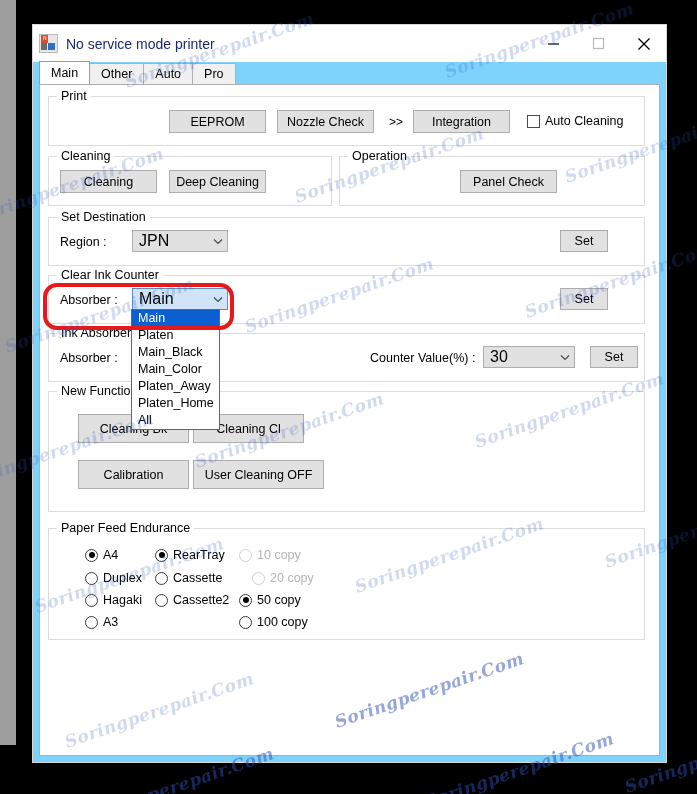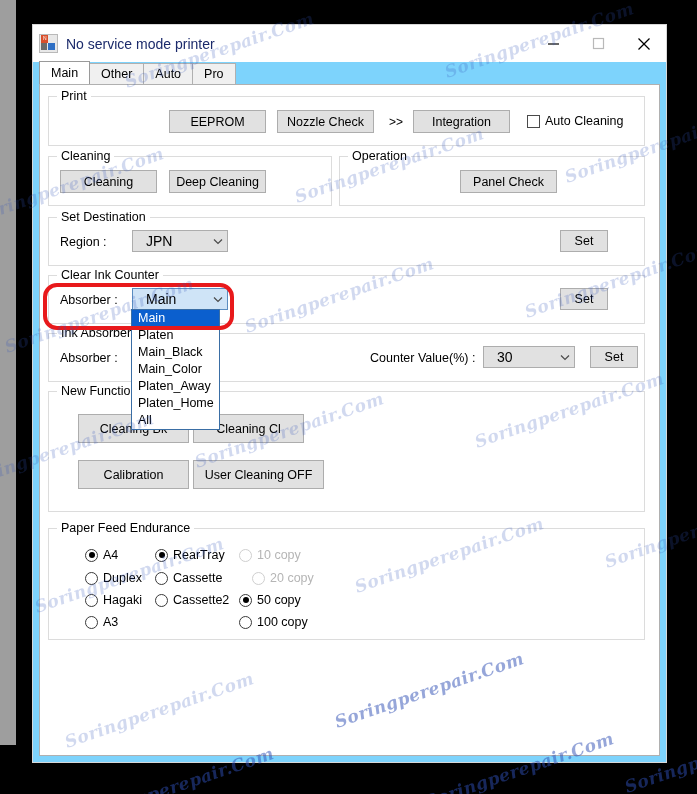--- a/index.html
+++ b/index.html
@@ -145,22 +145,22 @@
     white-space:nowrap;
   }
 
   
   .combo {
     position:absolute;
     background:#e1e1e1;
     border:1px solid #adadad;
     box-sizing:border-box;
     display:flex; align-items:center;
-    font-size:14px;
-    padding-left:13px;
+    font-size:16px;
+    padding-left:6px;
   }
   .combo .cv { flex:1; }
   .combo .arrow {
     width:18px; display:flex; align-items:center; justify-content:center;
     color:#4a4a4a;
   }
   .combo.focused {
     background:#cfe4f7;
     border:1px solid #5a8dc0;
   }

